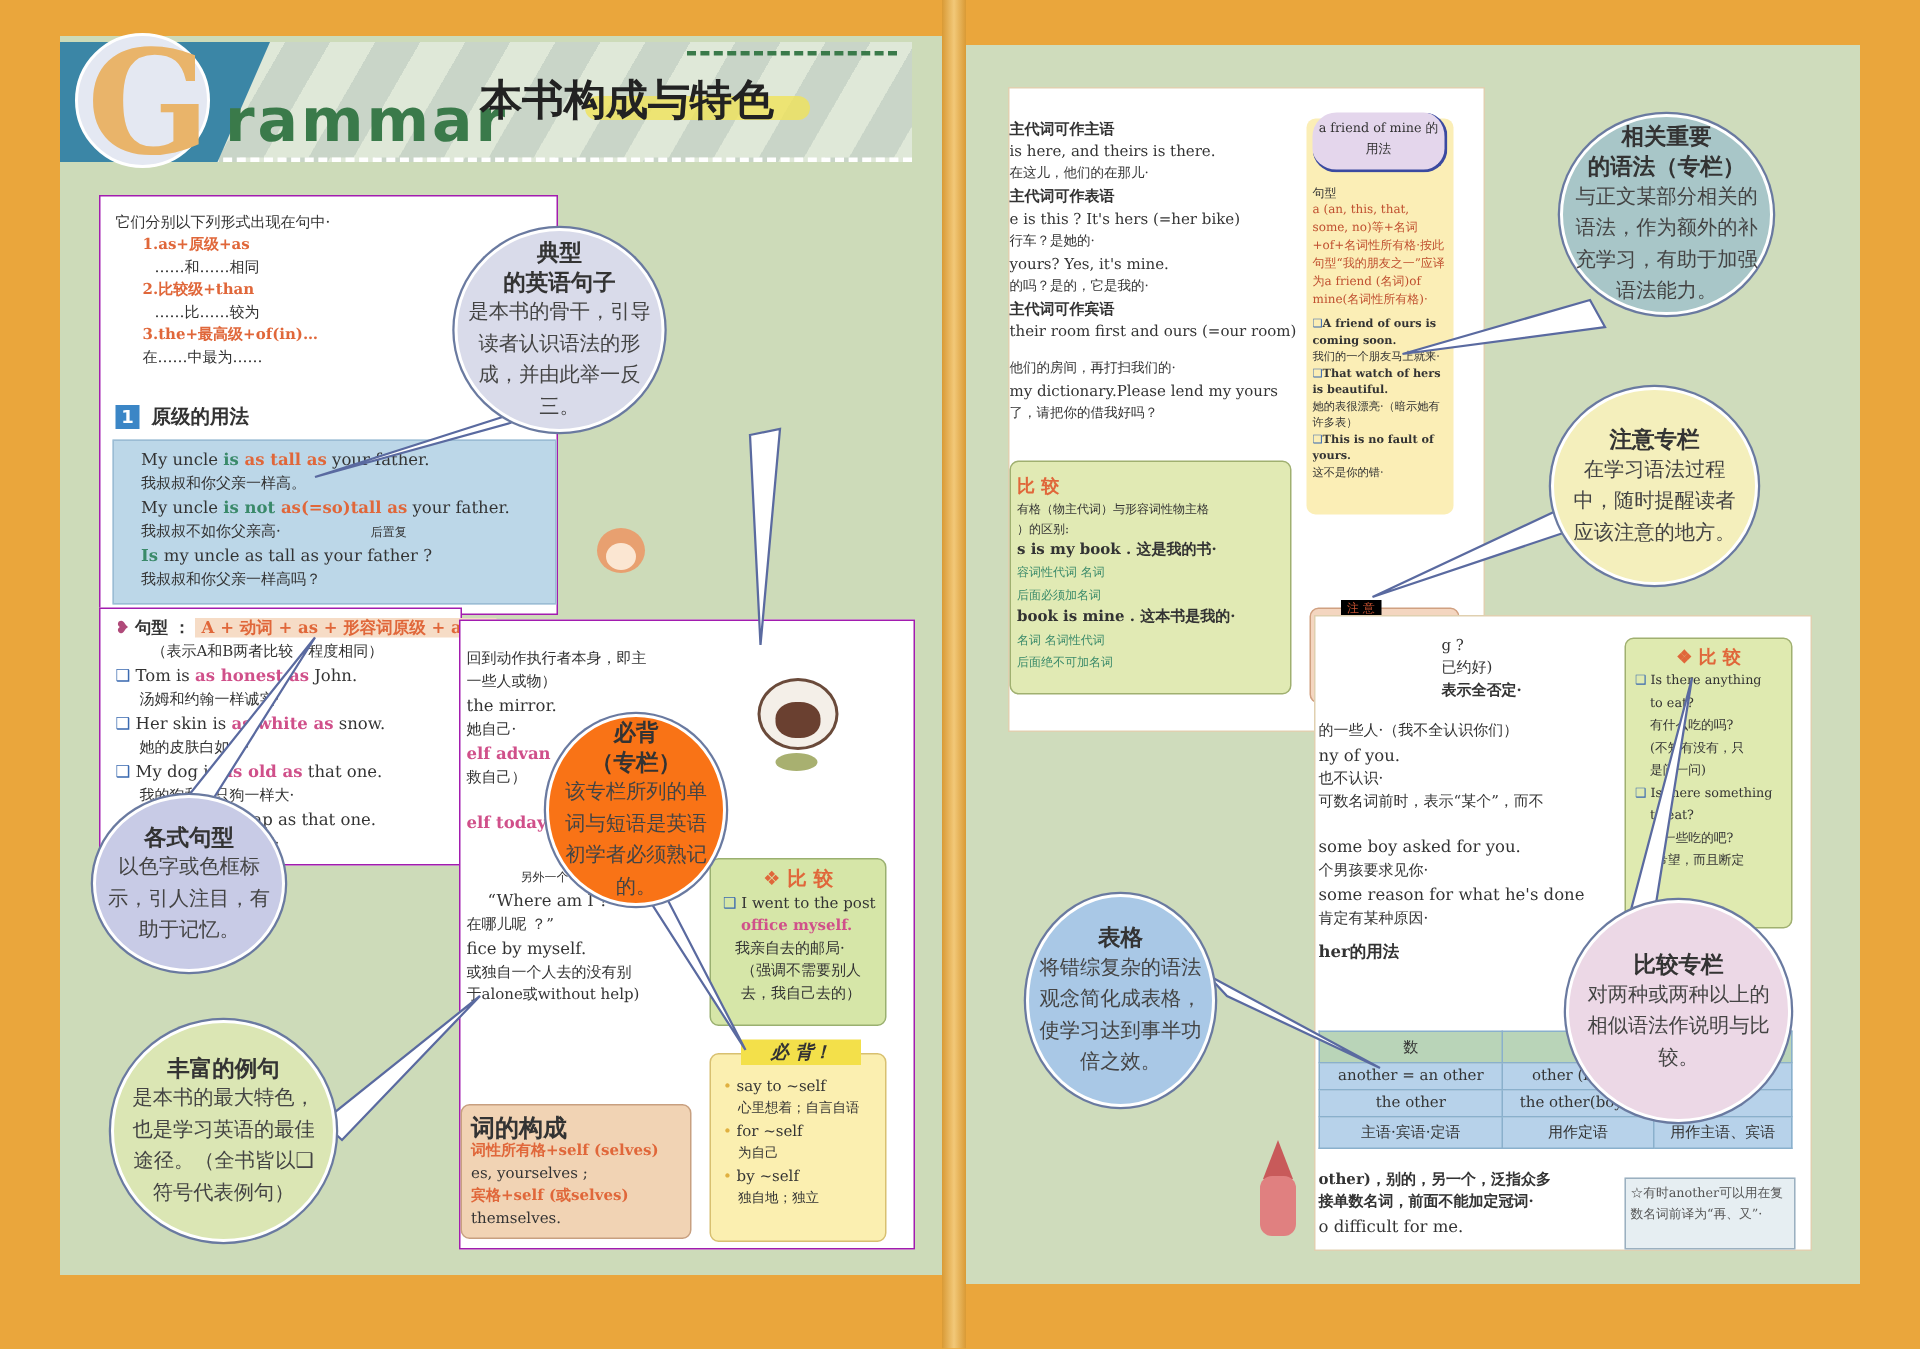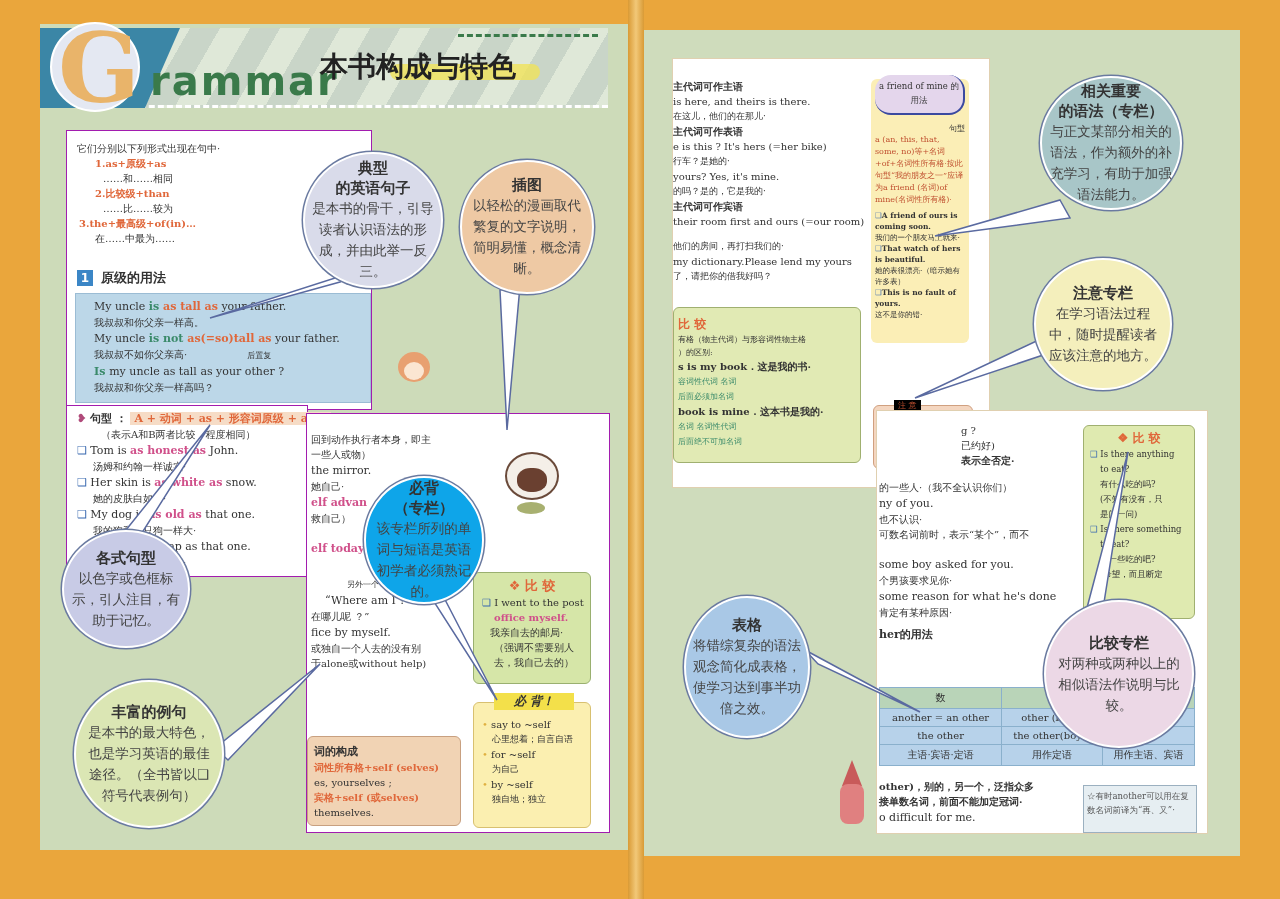--- a/index.html
+++ b/index.html
@@ -51,32 +51,32 @@
     <div class="arrow"></div>
   </div>
 
   <div class="card" style="left:66px;top:130px;width:306px;height:280px;">
     <div style="position:absolute;left:10px;top:10px">
       <div class="t sm">它们分别以下列形式出现在句中·</div>
       <div class="t sm orange" style="margin-left:18px">1.as+原级+as</div>
       <div class="t sm" style="margin-left:26px">……和……相同</div>
       <div class="t sm orange" style="margin-left:18px">2.比较级+than</div>
       <div class="t sm" style="margin-left:26px">……比……较为</div>
-      <div class="t sm orange" style="margin-left:2px">3.the+最高级+of(in)…</div>
+      <div class="t sm orange" style="margin-left:18px">3.the+最高级+of(in)…</div>
       <div class="t sm" style="margin-left:18px">在……中最为……</div>
     </div>
     <div style="position:absolute;left:10px;top:138px;font-size:13px;font-weight:bold;color:#333;font-family:'DejaVu Sans',sans-serif">
       <span class="secnum">1</span><span>原级的用法</span>
     </div>
     <div class="blueBox" style="left:8px;top:162px;width:296px;height:110px;padding:4px 18px">
       <div class="t"><span>My uncle </span><span class="green">is </span><span class="orange">as tall as</span><span> your father.</span></div>
       <div class="t sm">我叔叔和你父亲一样高。</div>
       <div class="t"><span>My uncle </span><span class="green">is not </span><span class="orange">as(=so)tall as</span><span> your father.</span></div>
       <div class="t sm"><span>我叔叔不如你父亲高·</span><span style="margin-left:60px;font-size:8px">后置复</span></div>
-      <div class="t"><span class="green">Is </span><span>my uncle as tall as your other ?</span></div>
+      <div class="t"><span class="green">Is </span><span>my uncle as tall as your father ?</span></div>
       <div class="t sm">我叔叔和你父亲一样高吗？</div>
     </div>
   </div>
 
   <div class="card" style="left:66px;top:405px;width:242px;height:172px;">
     <div style="position:absolute;left:10px;top:4px">
       <div class="t"><b style="color:#b04a7a">❥ </b><b>句型 ：</b> <span style="background:#f6dcc6;padding:0 4px" class="orange">A + 动词 + as + 形容词原级 + as B</span></div>
       <div class="t sm" style="margin-left:24px">（表示A和B两者比较，程度相同）</div>
       <div class="t"><span style="color:#3b6ab0">❑ </span><span>Tom is </span><span class="pink">as honest as</span><span> John.</span></div>
       <div class="t sm" style="margin-left:16px">汤姆和约翰一样诚实·</div>
@@ -99,21 +99,21 @@
       <div class="t sm">救自己）</div>
       <div class="t" style="margin-top:14px;color:#d0508a;font-weight:bold">elf today.</div>
       <div class="t sm" style="margin-top:20px;margin-left:36px;font-size:8px">另外一个</div>
       <div class="t" style="margin-left:14px">“Where am I ? ”</div>
       <div class="t sm">在哪儿呢 ？”</div>
       <div class="t">fice by myself.</div>
       <div class="t sm">或独自一个人去的没有别</div>
       <div class="t sm">于alone或without help)</div>
     </div>
     <div class="side" style="left:0;top:322px;width:154px;height:90px;background:#f1d3b4;border:1px solid #c8a080;padding:6px">
-      <div class="t" style="font-weight:bold;font-size:11px">词的构成</div>
+      <div class="t" style="font-weight:bold;font-size:16px">词的构成</div>
       <div class="t sm orange">词性所有格+self (selves)</div>
       <div class="t sm">es, yourselves ;</div>
       <div class="t sm orange">宾格+self (或selves)</div>
       <div class="t sm">themselves.</div>
     </div>
     <div class="side" style="left:166px;top:158px;width:118px;height:112px;background:#d6e6a8;border:1px solid #9ab070;padding:4px 8px">
       <div style="color:#e0673a;font-weight:bold;font-size:13px;text-align:center;font-family:'DejaVu Sans',sans-serif"><span>❖ </span><span>比 较</span></div>
       <div class="t sm"><span style="color:#3b6ab0">❑ </span><span>I went to the post</span></div>
       <div class="t sm pink" style="margin-left:12px">office myself.</div>
       <div class="t sm" style="margin-left:8px">我亲自去的邮局·</div>
@@ -155,21 +155,21 @@
       <div class="t sm">yours? Yes, it's mine.</div>
       <div class="t sm" style="font-size:9px">的吗？是的，它是我的·</div>
       <div class="t sm" style="font-weight:bold">主代词可作宾语</div>
       <div class="t sm"> their room first and ours (=our room)</div>
       <div class="t sm" style="font-size:9px;margin-top:10px">他们的房间，再打扫我们的·</div>
       <div class="t sm"> my dictionary.Please lend my yours</div>
       <div class="t sm" style="font-size:9px">了，请把你的借我好吗？</div>
     </div>
     <div class="side" style="left:198px;top:20px;width:98px;height:264px;background:#fbeeb6;padding:44px 4px 4px">
       <div style="position:absolute;left:4px;top:-4px;width:90px;height:40px;border-radius:16px;background:#e4d6ec;border:2px solid #3b4aa0;border-top:none;border-left:none;text-align:center;font-size:8.5px;line-height:14px;padding-top:4px;color:#333;white-space:normal">a friend of mine 的用法</div>
-      <div style="font-size:8px;text-align:right;color:#333">句型</div>
+      <div style="font-size:8px;text-align:left;color:#333">句型</div>
       <div style="font-size:8px;line-height:12px;color:#c05030;white-space:normal">a (an, this, that, some, no)等+名词+of+名词性所有格·按此句型“我的朋友之一”应译为a friend (名词)of mine(名词性所有格)·</div>
       <div style="font-size:7.5px;line-height:11px;margin-top:4px;color:#333;white-space:normal">
         <div><span style="color:#3b6ab0">❑</span><b>A friend of ours is coming soon.</b></div>
         <div>我们的一个朋友马上就来·</div>
         <div><span style="color:#3b6ab0">❑</span><b>That watch of hers is beautiful.</b></div>
         <div>她的表很漂亮·（暗示她有许多表）</div>
         <div><span style="color:#3b6ab0">❑</span><b>This is no fault of yours.</b></div>
         <div>这不是你的错·</div>
       </div>
     </div>
@@ -269,29 +269,25 @@
       <polygon points="805,650 818,664 920,712"></polygon>
       <polygon points="1078,642 1098,640 1128,452"></polygon>
     </g>
   </svg>
 
   <div class="bubble" style="left:303px;top:152px;width:140px;height:136px;background:#d9dbea">
     <div class="h" style="white-space:pre-line">典型
 的英语句子</div>
     <div class="b" style="width:124px">是本书的骨干，引导读者认识语法的形成，并由此举一反三。</div>
   </div>
-  <div class="bubble" style="left:460px;top:160px;width:134px;height:134px;background:#eec9a4">
-    <div class="h">插图</div>
-    <div class="b" style="width:118px">以轻松的漫画取代繁复的文字说明，简明易懂，概念清晰。</div>
-  </div>
   <div class="bubble" style="left:62px;top:530px;width:128px;height:118px;background:#c8cbe6">
     <div class="h">各式句型</div>
     <div class="b" style="width:112px">以色字或色框标示，引人注目，有助于记忆。</div>
   </div>
-  <div class="bubble" style="left:364px;top:476px;width:120px;height:128px;background:#0ea5e9">
+  <div class="bubble" style="left:364px;top:476px;width:120px;height:128px;background:#f97316">
     <div class="h" style="white-space:pre-line">必背
 （专栏）</div>
     <div class="b" style="width:106px">该专栏所列的单词与短语是英语初学者必须熟记的。</div>
   </div>
   <div class="bubble" style="left:74px;top:680px;width:150px;height:148px;background:#dbe6b4">
     <div class="h">丰富的例句</div>
     <div class="b" style="width:130px">是本书的最大特色，也是学习英语的最佳途径。（全书皆以❑符号代表例句）</div>
   </div>
   <div class="bubble" style="left:1034px;top:258px;width:138px;height:132px;background:#f4efbc">
     <div class="h">注意专栏</div>

